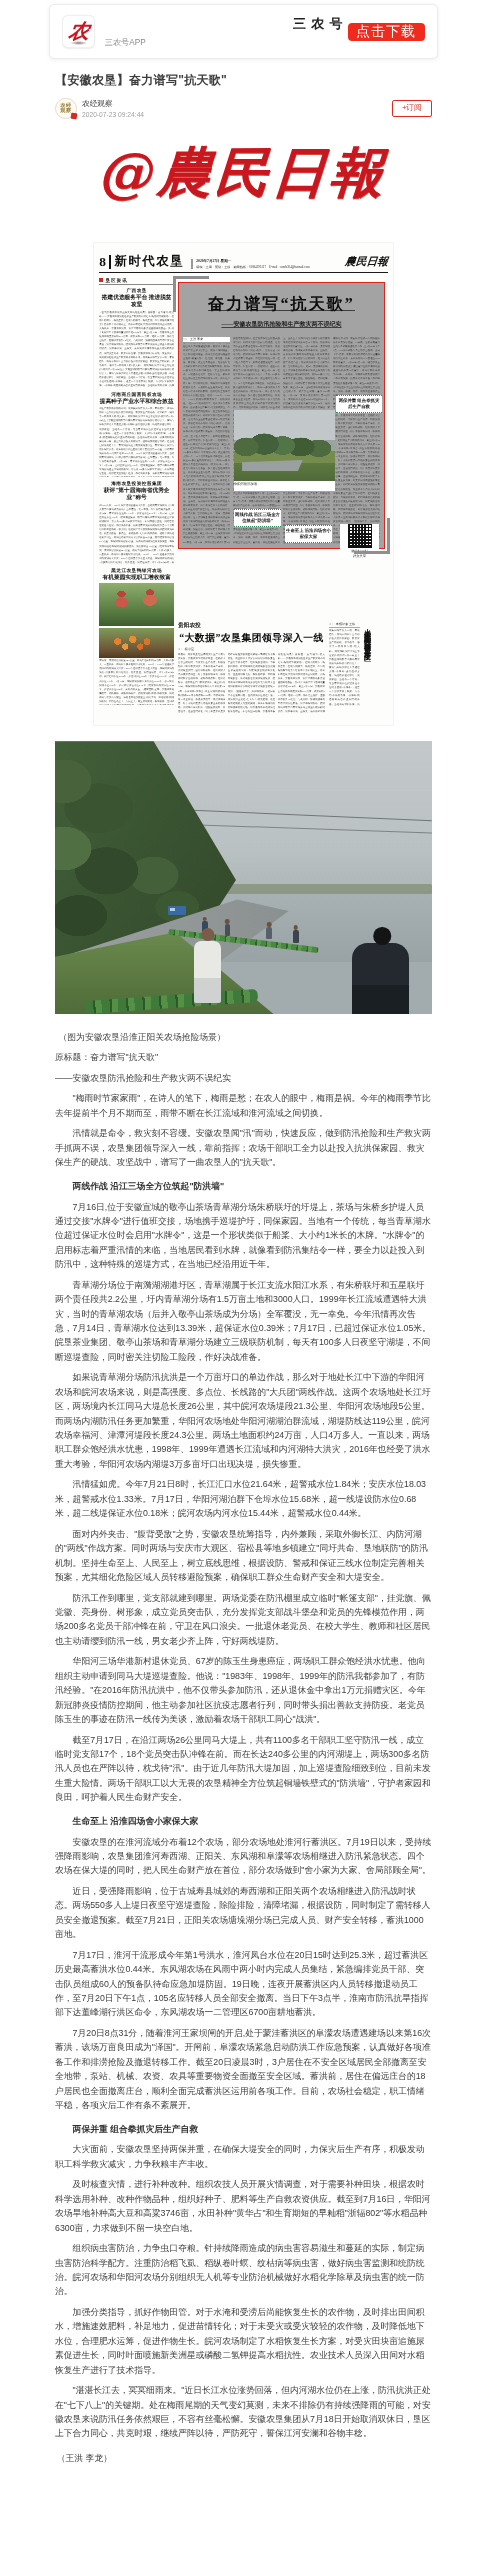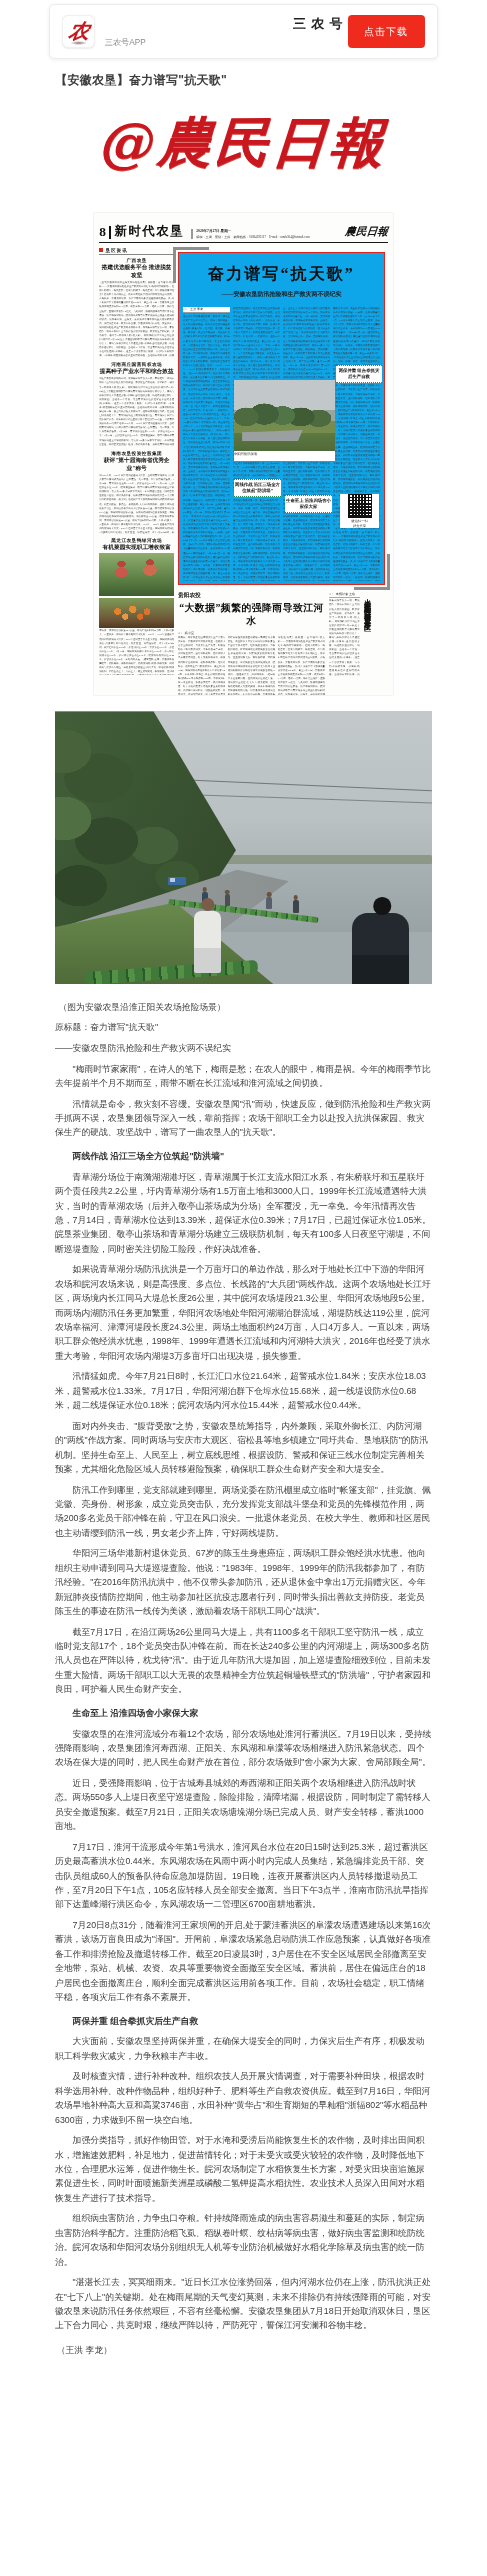--- a/index.html
+++ b/index.html
@@ -15,21 +15,21 @@
   .app-logo { width:33px; height:33px; border-radius:6.2px; border:0.5px solid #f0f0f0;
               background:#fff; box-shadow:0 0.5px 1.5px rgba(0,0,0,.08); position:relative;
               display:flex; align-items:center; justify-content:center; overflow:hidden; }
   .app-logo .glyph { font-size:20.6px; font-weight:bold; color:#c8171e; font-style:italic;
               font-family:"DejaVu Serif", serif; transform:skewX(-8deg); line-height:1; }
   .app-logo::after { content:""; position:absolute; bottom:2.6px; left:50%; width:17.5px; height:3.6px;
               transform:translateX(-50%); background:radial-gradient(closest-side,#5a3b3b,rgba(90,59,59,0)); border-radius:50%; opacity:.7; }
   .app-meta { margin-left:9.3px; flex:1; }
   .app-name { font-size:13px; font-weight:bold; color:#222; letter-spacing:5.2px;text-align:right; }
   .app-sub  { font-size:8.2px; color:#8a8a8a; margin-top:4.1px; }
-  .dl-btn { width:77px; height:33px; background:#ee2b1d; color:#fff; font-size:10px;
+  .dl-btn { width:77px; height:18px; background:#ee2b1d; color:#fff; font-size:14px;
             border:none; border-radius:4.1px; cursor:pointer; letter-spacing:1px; }
 
   
   .art-title { margin:13.4px 6.2px 0; font-size:12px; font-weight:bold; color:#3c3c3c; letter-spacing:0.3px; }
   .author-row { margin:8.2px 6.2px 0; display:flex; align-items:center; }
   .avatar { width:21.6px; height:21.6px; border-radius:50%; border:0.5px solid #e7ddc8; background:#fdfbf6;
             position:relative; display:flex; flex-direction:column; align-items:center; justify-content:center; }
   .avatar span { font-size:5.2px; line-height:5.7px; color:#96772f; font-weight:bold; letter-spacing:0.5px; }
   .avatar::after { content:""; position:absolute; right:-1px; bottom:-0.5px; width:5.7px; height:5.7px;
             background:#d42b1e; border-radius:1px; transform:rotate(8deg); }
@@ -74,22 +74,22 @@
        radial-gradient(7.2px 5.2px at 68% 22%, #b9443c 0 60%, transparent 61%),
        linear-gradient(180deg,#8fae6f,#55783f 70%,#3f5c30); }
   .np-photo2 { height:30px; margin:1.5px 0; background:
        radial-gradient(5.7px 5.7px at 25% 45%, #e2812f 0 60%, transparent 61%),
        radial-gradient(6.2px 6.2px at 45% 38%, #e88b35 0 60%, transparent 61%),
        radial-gradient(5.7px 5.7px at 64% 46%, #db742b 0 60%, transparent 61%),
        radial-gradient(5.2px 5.2px at 35% 62%, #e8983f 0 60%, transparent 61%),
        radial-gradient(5.2px 5.2px at 55% 62%, #d96d28 0 60%, transparent 61%),
        linear-gradient(180deg,#7f9a58,#6c5334 75%,#4e3a22); }
 
-  .np-redbox { position:absolute; left:84px; top:39px; width:207px; height:333px;
-       border:1.5px solid #e2231a; background:#0ea5e9; padding:4.1px 4.1px 3.1px; }
+  .np-redbox { position:absolute; left:84px; top:39px; width:207px; height:267px;
+       border:1.5px solid #e2231a; background:#a3a3a3; padding:4.1px 4.1px 3.1px;text-decoration:underline; }
   .np-redbox::before { content:""; position:absolute; left:-6.2px; top:-6.2px; width:33px; height:33px;
        border-left:3.6px solid #8f8f8f; border-top:3.6px solid #8f8f8f; }
   .np-redbox::after { content:""; position:absolute; right:-6.2px; bottom:-6.2px; width:33px; height:33px;
        border-right:3.6px solid #8f8f8f; border-bottom:3.6px solid #8f8f8f; }
   .np-headline { text-align:center; font-size:16px; font-weight:bold; color:#0d0d0d;
        letter-spacing:2.1px; margin-top:7.2px; font-family:"Liberation Serif", serif; }
   .np-subtitle { text-align:center; font-size:6px; font-weight:bold; color:#1c1c1c; margin:5.2px 0 4.1px; }
   .np-cols { position:absolute; left:4.1px; right:4.1px; top:54px; bottom:3.1px; display:flex; gap:3.1px; }
   .np-cols .np-fill { flex:1; height:100%; }
   .np-ov { position:absolute; background:#fff; }
@@ -200,20 +200,31 @@
       <span class="glyph">农</span>
     </div>
     <div class="app-meta">
       <div class="app-name">三农号</div>
       <div class="app-sub">三农号APP</div>
     </div>
     <button class="dl-btn">点击下载</button>
   </div>
 
   <h1 class="art-title">【安徽农垦】奋力谱写"抗天歌"</h1>
+  <div class="author-row">
+    <div class="avatar">
+      <span>农经</span>
+      <span>观察</span>
+    </div>
+    <div class="author-meta">
+      <div class="author-name">农经观察</div>
+      <div class="author-time">2020-07-23 09:24:44</div>
+    </div>
+    <button class="sub-btn">+订阅</button>
+  </div>
 
   <div class="masthead">
     <div class="mh-text">@農民日報</div>
   </div>
 
   <div class="np">
     <div class="np-header">
       <span class="np-pageno">8</span>
       <span class="np-sep"></span>
       <span class="np-section">新时代农垦</span>
@@ -275,21 +286,21 @@
       <div class="np-ov np-qr">
         <div class="qr"></div>
         <div class="t">微信扫一扫</div>
         <div class="t">好文共享</div>
       </div>
     </div>
 
     <div class="np-bottom">
       <div class="np-bot-left">
         <div class="np-bot-kicker">贵阳农投</div>
-        <div class="np-bot-headline">“大数据”频繁的强降雨导致江河水</div>
+        <div class="np-bot-headline">“大数据”农垦集团领导深入一线</div>
         <div class="np-bot-byline">□□　杨小星</div>
         <div class="np-bot-cols">
           <div class="np-fill">紊展开。两保并重  组合拳抓灾后生产自救大灾面前，安徽农垦坚持两保并重，在确保大堤安全的同时，力保灾后生产有序，积极发动职工科学救灾减灾，力争秋粮丰产丰收。及时核查灾情，进行补种改种。组织农技人员开展灾情调查，对于需要补种田块，根据农时科学选用补种、改种作物品种，组织好种子、肥料等生产自救农资供应。截至到7月16日，华阳河农场旱地补种高大豆和高粱3746亩，水田补种"黄华占"和生育期短的早籼稻"浙辐802"等水稻品种6300亩，力求做到不留一块空白地。加强分类指导，抓好作物田管。对于水淹和受涝后尚能恢复生长的农作物，及时排出田间积水，增施速效肥料，补足地力，促进苗情转化；对于未受灾或受灾较轻的农作物，及时降低地下水位，合理肥水运筹，促进作物生长。皖河农场制定了水稻恢复生长方案，对受灾田块亩追施尿素促进生长，同时叶面喷施新美洲星或磷酸二氢钾提高水稻抗性。农业技术人员深入田间对水稻恢复生产进行了技术指导。组织病虫害防治，力争虫口夺粮。针持续降雨造成的病虫害容易滋生和蔓延的实际，制定病虫害防治科学配方。注重防治稻飞虱、稻纵卷叶螟、纹枯病等病虫害，做好病虫害监测和统防统治。皖河农场和华阳河农场分别组织无人机等专业防治机械做好水稻化学除草及病虫害的统一防治。"湛湛长江去，冥冥细雨来。"近日长江水位涨势回落，但内河湖水位仍在上涨，防汛抗洪正处在"七下八上"的关键期。处在梅雨尾期的天气变幻莫测，未来不排除仍有持续强降雨的可能，对安徽农垦来说防汛任务依然艰巨，不容有丝毫松懈。安徽农垦集团从7月18日开始取消双休日，垦区上下合力同心，共克时艰，继续严阵以待，严防死守，誓保江河安澜和谷物丰稔。（王洪 李龙）（图为安徽农垦沿淮正阳关农场抢险场景）原标题：奋力谱写"抗天歌"——安徽农垦防汛抢险和生产救灾两不误纪实"梅雨时节家家雨"，在诗人的笔下，梅雨是愁；在农人的眼中，梅雨是祸。今年的梅雨季节比去年提前半个月不期而至，雨带不断在长江流域和淮河流域之间切换。入梅以来，安徽农垦沿淮、沿江江南农场多次遭遇强降雨袭击，仅7月上旬长江中下游降雨量就累计近500毫米。截至7月13日，安徽农垦全系统农作物受灾面积21.9万亩，成灾面积19.1万亩，绝收3.7万亩，据不完全统计，直接经济损失1.4亿元。与此同时，频繁的强降雨导致江河水位暴涨，沿江华阳河农场、皖河农场和敬亭山青草湖分场全线进入防汛战时状态，沿淮寿西湖、正阳关、东风湖和阜濛等农场进入防汛紧急状态。汛情就是命令，救灾刻不容缓。安徽农垦闻"汛"而动，快速反应，做到防汛抢险和生产救灾两手抓两不误，农垦集团领导深入一线，靠前指挥；农场干部职工全力以赴投入抗洪保家园、救灾保生产的硬战、攻坚战中，谱写了一曲农垦人的"抗天歌"。两线作战 沿江三场全方位筑起"防洪墙"7月16日,位于安徽宣城的敬亭山茶场青草湖分场朱桥联圩的圩堤上，茶场与朱桥乡护堤人员通过交接"水牌令"进行值班交接，场地携手巡堤护圩，同保家园。当地有一个传统，每当青草湖水位超过保证水位时会启用"水牌令"，这是一个形状类似于船桨、大小约1米长的木牌。"水牌令"的启用标志着严重汛情的来临，当地居民看到水牌，就像看到防汛集结令一样，要全力以赴投入到防汛中，这种特殊的巡堤方式，在当地已经沿用近千年。青草湖分场位于南漪湖湖港圩区，青草湖属于长江支流水阳江水系，有朱桥联圩和五星联圩两个责任段共2.2公里，圩内青草湖分场有1.5万亩土地和3000人口。1999年长江流域遭遇特大洪灾，当时的青草湖农场（后并入敬亭山茶场成为分场）全军覆没，无一幸免。今年汛情再次告急，7月14日，青草湖水位达到13.39米，超保证水位0.39米；7月17日，已超过保证水位1.05米。皖垦茶业集团、敬亭山茶场和青草湖分场建立三级联防机制，每天有100多人日夜坚守湖堤，不间断巡堤查险，同时密关注切险工险段，作好决战准备。如果说青草湖分场防汛抗洪是一个万亩圩口的单边作战，那么对于地处长江中下游的华阳河农场和皖河农场来说，则是高强度、多点位、长线路的"大兵团"两线作战。这两个农场地处长江圩区，两场境内长江同马大堤总长度26公里，其中皖河农场堤段21.3公里、华阳河农场地段5公里。而两场内湖防汛任务更加繁重，华阳河农场地处华阳河湖湖泊群流域，湖堤防线达119公里，皖河农场幸福河、津潭河堤段长度24.3公里。两场土地面积约24万亩，人口4万多人。一直以来，两场职工群众饱经洪水忧患，1998年、1999年遭遇长江流域和内河湖特大洪灾，2016年也经受了洪水重大考验，华阳河农场内湖堤3万多亩圩口出现决堤，损失惨重。汛情猛如虎。今年7月21日8时，长江汇口水位21.64米，超警戒水位1.84米；安庆水位18.03米，超警戒水位1.33米。7月17日，华阳河湖泊群下仓埠水位15.68米，超一线堤设防水位0.68米，超二线堤保证水位0.18米；皖河农场内河水位15.44米，超警戒水位0.44米。面对内外夹击、"腹背受敌"之势，安徽农垦统筹指导，内外兼顾，采取外御长江、内防河湖的"两线"作战方案。同时两场与安庆市大观区、宿松县等地乡镇建立"同圩共命、垦地联防"的防汛机制。坚持生命至上、人民至上，树立底线思维，根据设防、警戒和保证三线水位制定完善相关预案，尤其细化危险区域人员转移避险预案，确保职工群众生命财产安全和大堤安全。防汛工作到哪里，党支部就建到哪里。两场党委在防汛棚里成立临时"帐篷支部"，挂党旗、佩党徽、亮身份、树形象，成立党员突击队，充分发挥党支部战斗堡垒和党员的先锋模范作用，两场200多名党员干部冲锋在前，守卫在风口浪尖。一批退休老党员、在校大学生、教师和社区居民也主动请缨到防汛一线，男女老少齐上阵，守好两线堤防。华阳河三场华港新村退休党员、67岁的陈玉生身患癌症，目前处在二次手术的恢复</div>
           <div class="np-fill">时叶面喷施新美洲星或磷酸二氢钾提高水稻抗性。农业技术人员深入田间对水稻恢复生产进行了技术指导。组织病虫害防治，力争虫口夺粮。针持续降雨造成的病虫害容易滋生和蔓延的实际，制定病虫害防治科学配方。注重防治稻飞虱、稻纵卷叶螟、纹枯病等病虫害，做好病虫害监测和统防统治。皖河农场和华阳河农场分别组织无人机等专业防治机械做好水稻化学除草及病虫害的统一防治。"湛湛长江去，冥冥细雨来。"近日长江水位涨势回落，但内河湖水位仍在上涨，防汛抗洪正处在"七下八上"的关键期。处在梅雨尾期的天气变幻莫测，未来不排除仍有持续强降雨的可能，对安徽农垦来说防汛任务依然艰巨，不容有丝毫松懈。安徽农垦集团从7月18日开始取消双休日，垦区上下合力同心，共克时艰，继续严阵以待，严防死守，誓保江河安澜和谷物丰稔。（王洪 李龙）（图为安徽农垦沿淮正阳关农场抢险场景）原标题：奋力谱写"抗天歌"——安徽农垦防汛抢险和生产救灾两不误纪实"梅雨时节家家雨"，在诗人的笔下，梅雨是愁；在农人的眼中，梅雨是祸。今年的梅雨季节比去年提前半个月不期而至，雨带不断在长江流域和淮河流域之间切换。入梅以来，安徽农垦沿淮、沿江江南农场多次遭遇强降雨袭击，仅7月上旬长江中下游降雨量就累计近500毫米。截至7月13日，安徽农垦全系统农作物受灾面积21.9万亩，成灾面积19.1万亩，绝收3.7万亩，据不完全统计，直接经济损失1.4亿元。与此同时，频繁的强降雨导致江河水位暴涨，沿江华阳河农场、皖河农场和敬亭山青草湖分场全线进入防汛战时状态，沿淮寿西湖、正阳关、东风湖和阜濛等农场进入防汛紧急状态。汛情就是命令，救灾刻不容缓。安徽农垦闻"汛"而动，快速反应，做到防汛抢险和生产救灾两手抓两不误，农垦集团领导深入一线，靠前指挥；农场干部职工全力以赴投入抗洪保家园、救灾保生产的硬战、攻坚战中，谱写了一曲农垦人的"抗天歌"。两线作战 沿江三场全方位筑起"防洪墙"7月16日,位于安徽宣城的敬亭山茶场青草湖分场朱桥联圩的圩堤上，茶场与朱桥乡护堤人员通过交接"水牌令"进行值班交接，场地携手巡堤护圩，同保家园。当地有一个传统，每当青草湖水位超过保证水位时会启用"水牌令"，这是一个形状类似于船桨、大小约1米长的木牌。"水牌令"的启用标志着严重汛情的来临，当地居民看到水牌，就像看到防汛集结令一样，要全力以赴投入到防汛中，这种特殊的巡堤方式，在当地已经沿用近千年。青草湖分场位于南漪湖湖港圩区，青草湖属于长江支流水阳江水系，有朱桥联圩和五星联圩两个责任段共2.2公里，圩内青草湖分场有1.5万亩土地和3000人口。1999年长江流域遭遇特大洪灾，当时的青草湖农场（后并入敬亭山茶场成为分场）全军覆没，无一幸免。今年汛情再次告急，7月14日，青草湖水位达到13.39米，超保证水位0.39米；7月17日，已超过保证水位1.05米。皖垦茶业集团、敬亭山茶场和青草湖分场建立三级联防机制，每天有100多人日夜坚守湖堤，不间断巡堤查险，同时密关注切险工险段，作好决战准备。如果说青草湖分场防汛抗洪是一个万亩圩口的单边作战，那么对于地处长江中下游的华阳河农场和皖河农场来说，则是高强度、多点位、长线路的"大兵团"两线作战。这两个农场地处长江圩区，两场境内长江同马大堤总长度26公里，其中皖河农场堤段21.3公里、华阳河农场地段5公里。而两场内湖防汛任务更加繁重，华阳河农场地处华阳河湖湖泊群流域，湖堤防线达119公里，皖河农场幸福河、津潭河堤段长度24.3公里。两场土地面积约24万亩，人口4万多人。一直以来，两场职工群众饱经洪水忧患，1998年、1999年遭遇长江流域和内河湖特大洪灾，2016年也经受了洪水重大考验，华阳河农场内湖堤3万多亩圩口出现决堤，损失惨重。汛情猛如虎。今年7月21日8时，长江汇口水位21.64米，超警戒水位1.84米；安庆水位18.03米，超警戒水位1.33米。7月17日，华阳河湖泊群下仓埠水位15.68米，超一线堤设防水位0.68米，超二线堤保证水位0.18米；皖河农场内河水位15.44米，超警戒水位0.44米。面对内外夹击、"腹背受敌"之势，安徽农垦统筹指导，内外兼顾，采取外御长江、内防河湖的"两线"作战方案。同时两场与安庆市大观区、宿松县等地乡镇建立"同圩共命、垦地联防"的防汛机制。坚持生命至上、人民至上，树立底线思维，根据设防、警戒和保证三线水位制定完善相关预案，尤其细化危险区域人员转移避险预案，确保职工群众生命财产安全和大堤安全。防汛工作到哪里，党支部就建到哪里。两场党委在防汛棚里成立临时"帐篷支部"，挂党旗、佩党徽、亮身份、树形象，成立党员突击队，充分发挥党支部战斗堡垒和党员的先锋模范作用，两场200多名党员干部冲锋在前，守卫在风口浪尖。一批退休老党员、在校大学生、教师和社区居民也主动请缨到防汛一线，男女老少齐上阵，守好两线堤防。华阳河三场华港新村退休党员、67岁的陈玉生身患癌症，目前处在二次手术的恢复期。他向组织主动申请到同马大堤巡堤查险。他说："1983年、1998年、1999年的防汛我都参加了，有防汛经验。"在2016年防汛抗洪中，他不仅带头参加防汛，还从退休金中拿出1万元捐赠灾区。今年新冠肺炎疫情防控期间，他主动参加社区抗疫志愿者行列，同时带头捐出善款支持防疫。老党员陈玉生的事迹在防汛一线传为美谈，激励着农场干部职工同心"战洪"。党有号召，团有行动，皖河农场团员青年李祥、朱华睿等人组成青年突击队，冲在抗洪抢险一线，在工程人员指导下，果断处理管涌险情，开挖导渗沟，扛包压渗……关键时刻，这些90后体现了"后浪"的勇气担当。截至7月17日，在沿江两场26公里同马大堤上，共有1100多名干部职工坚守防汛一线，成立临时党支部17个，18个党员突击队冲锋在前。而在长达240多公里的内河湖堤上，两场300多名防汛</div>
           <div class="np-fill">场抢险场景）原标题：奋力谱写"抗天歌"——安徽农垦防汛抢险和生产救灾两不误纪实"梅雨时节家家雨"，在诗人的笔下，梅雨是愁；在农人的眼中，梅雨是祸。今年的梅雨季节比去年提前半个月不期而至，雨带不断在长江流域和淮河流域之间切换。入梅以来，安徽农垦沿淮、沿江江南农场多次遭遇强降雨袭击，仅7月上旬长江中下游降雨量就累计近500毫米。截至7月13日，安徽农垦全系统农作物受灾面积21.9万亩，成灾面积19.1万亩，绝收3.7万亩，据不完全统计，直接经济损失1.4亿元。与此同时，频繁的强降雨导致江河水位暴涨，沿江华阳河农场、皖河农场和敬亭山青草湖分场全线进入防汛战时状态，沿淮寿西湖、正阳关、东风湖和阜濛等农场进入防汛紧急状态。汛情就是命令，救灾刻不容缓。安徽农垦闻"汛"而动，快速反应，做到防汛抢险和生产救灾两手抓两不误，农垦集团领导深入一线，靠前指挥；农场干部职工全力以赴投入抗洪保家园、救灾保生产的硬战、攻坚战中，谱写了一曲农垦人的"抗天歌"。两线作战 沿江三场全方位筑起"防洪墙"7月16日,位于安徽宣城的敬亭山茶场青草湖分场朱桥联圩的圩堤上，茶场与朱桥乡护堤人员通过交接"水牌令"进行值班交接，场地携手巡堤护圩，同保家园。当地有一个传统，每当青草湖水位超过保证水位时会启用"水牌令"，这是一个形状类似于船桨、大小约1米长的木牌。"水牌令"的启用标志着严重汛情的来临，当地居民看到水牌，就像看到防汛集结令一样，要全力以赴投入到防汛中，这种特殊的巡堤方式，在当地已经沿用近千年。青草湖分场位于南漪湖湖港圩区，青草湖属于长江支流水阳江水系，有朱桥联圩和五星联圩两个责任段共2.2公里，圩内青草湖分场有1.5万亩土地和3000人口。1999年长江流域遭遇特大洪灾，当时的青草湖农场（后并入敬亭山茶场成为分场）全军覆没，无一幸免。今年汛情再次告急，7月14日，青草湖水位达到13.39米，超保证水位0.39米；7月17日，已超过保证水位1.05米。皖垦茶业集团、敬亭山茶场和青草湖分场建立三级联防机制，每天有100多人日夜坚守湖堤，不间断巡堤查险，同时密关注切险工险段，作好决战准备。如果说青草湖分场防汛抗洪是一个万亩圩口的单边作战，那么对于地处长江中下游的华阳河农场和皖河农场来说，则是高强度、多点位、长线路的"大兵团"两线作战。这两个农场地处长江圩区，两场境内长江同马大堤总长度26公里，其中皖河农场堤段21.3公里、华阳河农场地段5公里。而两场内湖防汛任务更加繁重，华阳河农场地处华阳河湖湖泊群流域，湖堤防线达119公里，皖河农场幸福河、津潭河堤段长度24.3公里。两场土地面积约24万亩，人口4万多人。一直以来，两场职工群众饱经洪水忧患，1998年、1999年遭遇长江流域和内河湖特大洪灾，2016年也经受了洪水重大考验，华阳河农场内湖堤3万多亩圩口出现决堤，损失惨重。汛情猛如虎。今年7月21日8时，长江汇口水位21.64米，超警戒水位1.84米；安庆水位18.03米，超警戒水位1.33米。7月17日，华阳河湖泊群下仓埠水位15.68米，超一线堤设防水位0.68米，超二线堤保证水位0.18米；皖河农场内河水位15.44米，超警戒水位0.44米。面对内外夹击、"腹背受敌"之势，安徽农垦统筹指导，内外兼顾，采取外御长江、内防河湖的"两线"作战方案。同时两场与安庆市大观区、宿松县等地乡镇建立"同圩共命、垦地联防"的防汛机制。坚持生命至上、人民至上，树立底线思维，根据设防、警戒和保证三线水位制定完善相关预案，尤其细化危险区域人员转移避险预案，确保职工群众生命财产安全和大堤安全。防汛工作到哪里，党支部就建到哪里。两场党委在防汛棚里成立临时"帐篷支部"，挂党旗、佩党徽、亮身份、树形象，成立党员突击队，充分发挥党支部战斗堡垒和党员的先锋模范作用，两场200多名党员干部冲锋在前，守卫在风口浪尖。一批退休老党员、在校大学生、教师和社区居民也主动请缨到防汛一线，男女老少齐上阵，守好两线堤防。华阳河三场华港新村退休党员、67岁的陈玉生身患癌症，目前处在二次手术的恢复期。他向组织主动申请到同马大堤巡堤查险。他说："1983年、1998年、1999年的防汛我都参加了，有防汛经验。"在2016年防汛抗洪中，他不仅带头参加防汛，还从退休金中拿出1万元捐赠灾区。今年新冠肺炎疫情防控期间，他主动参加社区抗疫志愿者行列，同时带头捐出善款支持防疫。老党员陈玉生的事迹在防汛一线传为美谈，激励着农场干部职工同心"战洪"。党有号召，团有行动，皖河农场团员青年李祥、朱华睿等人组成青年突击队，冲在抗洪抢险一线，在工程人员指导下，果断处理管涌险情，开挖导渗沟，扛包压渗……关键时刻，这些90后体现了"后浪"的勇气担当。截至7月17日，在沿江两场26公里同马大堤上，共有1100多名干部职工坚守防汛一线，成立临时党支部17个，18个党员突击队冲锋在前。而在长达240多公里的内河湖堤上，两场300多名防汛人员也在严阵以待，枕戈待"汛"。由于近几年防汛大堤加固，加上巡堤查险细致到位，目前未发生重大险情。两场干部职工以大无畏的农垦精神全方位筑起铜墙铁壁式的"防洪墙"，守护者家园和良田，呵护着人民生命财产安全。生命至上 沿淮四场舍小家保大家安徽农垦的在淮河流域分布着12个农场，部分农场地处淮河行蓄洪区。7月19日以来，受持续强降雨影响，农垦集团淮河寿西湖、正阳关、东风湖和阜濛等农场相继进入防汛紧急状态。四个农场在保大堤的同时，把人民生命财产放在首位，部分农场做到"舍小家为大家、舍局部顾全局"。近日，受强降雨影响，位于古城寿县城郊的寿西湖和正阳关两个农场相继进入防汛战时状态。两场550多人上堤日夜坚守巡堤查险，除险排险，清障堵漏，加固堤坝，同时制定了需转移人员安全撤退预案。截至7月21日，正阳关农场塘垛湖分场已完成人</div>
         </div>
       </div>
       <div class="np-bot-right">
         <div class="np-rb-byline">□□　本报记者 王蕴</div>
         <div class="np-fill">垦集团领导深入一线，靠前指挥；农场干部职工全力以赴投入抗洪保家园、救灾保生产的硬战、攻坚战中，谱写了一曲农垦人的"抗天歌"。两线作战 沿江三场全方位筑起"防洪墙"7月16日,位于安徽宣城的敬亭山茶场青草湖分场朱桥联圩的圩堤上，茶场与朱桥乡护堤人员通过交接"水牌令"进行值班交接，场地携手巡堤护圩，同保家园。当地有一个传统，每当青草湖水位超过保证水位时会启用"水牌令"，这是一个形状类似于船桨、大小约1米长的木牌。"水牌令"的启用标志着严重汛情的来临，当地居民看到水牌，就像看到防汛集结令一样，要全力以赴投入到防汛中，这种特殊的巡堤方式，在当地已经沿用近千年。青草湖分场位于南漪湖湖港圩区，青草湖属于长江支流水阳江水系，有朱桥联圩和五星联圩两个责任段共2.2公里，圩内青草湖分场有1.5万亩土地和3000人口。1999年长江流域遭遇特大洪灾，当时的青草湖农场（后并入敬亭山茶场成为分场）全军覆没，无一幸免。今年汛情再次告急，7月14日，青草湖水位达到13.39米，超保证水位0.39米；7月17日，已超过保证水位1.05米。皖垦茶业集团、敬亭山茶场和青草湖分场建立三级联防机制，每天有100多人日夜坚守湖堤，不间断巡堤查险，同时密关注切险工险段，作好决战准备。如果说青草湖分场防汛抗洪是一个万亩圩口的单边作战，那么对于地处长江中下游的华阳河农场和皖河农场来说，则是高强度、多点位、长线路的"大兵团"两线作战。这两个农场地处长江圩区，两场境内长江同马大堤总长度26公里，其中皖河农场堤段21.3公里、华阳河农场地段5公里。而两场内湖防汛任务更加繁重，华阳河农场地处华阳河湖湖泊群流域，湖堤防线达119公里，皖河农场幸福河、津潭河堤段长度24.3公里。两场土地面积约24万亩，人口4万多人。一直以来，两场职工群众饱经洪水忧患，1998年、1999年遭遇长江流域和内河湖特大洪灾，2016年也经受了洪水重大考验，华阳河农场内湖堤3万多亩圩口出现决堤，损失惨重。汛情猛如虎。今年7月21日8时，长江汇口水位21.64米，超警戒水位1.84米；安庆水位18.03米，超警戒水位1.33米。7月17日，华阳河湖泊群下仓埠水位15.68米，超一线堤设防水位0.68米，超二线堤保证水位0.18米；皖河农场内河水位15.44米，超警戒水位0.44米。面对内外夹击、"腹背受敌"之势，安徽农垦统筹指导，内外兼顾，采取外御长江、内防河湖的"两线"作战方案。同时两场与安庆市大观区、宿松县等地乡镇建立"同圩共命、垦地联防"的防汛机制。坚持生命至上、人民至上，树立底线思维，根据设防、警戒和保证三线水位制定完善相关预案，尤其细化危险区域人员转移避险预案，确保职工群众生命财产安全和大堤安全。防汛工作到哪里，党支部就建到哪里。两场党委在防汛棚里成立临时"帐篷支部"，挂党旗、佩党徽、亮身份、树形象，成立党员突击队，充分发挥党支部战斗堡垒和党员的先锋模范作用，两场200多名党员干部冲锋在前，守卫在风口浪尖。一批退休老党员、在校大学生、教师和社区居民也主动请缨到防汛一线，男女老少齐上阵，守好两线堤防。华阳河三场华港新村退休党员、67岁的陈玉生身患癌症，目前处在二次手术的恢复期。他向组织主动申请到同马大堤巡堤查险。他说："1983年、1998年、1999年的防汛我都参加了，有防汛经验。"在2016年防汛抗洪中，他不仅带头参加防汛，还从退休金中拿出1万元捐赠灾区。今年新冠肺炎疫情防控期间，他主动参加社区抗疫志愿者行列，同时带头捐出善款支持防疫。老党员陈玉生的事迹在防汛一线传为美谈，激励着农场干部职工同心"战洪"。党有号召，团有行动，皖河农场团员青年李祥、朱华睿等人组成青年突击队，冲在抗洪抢险一线，在工程人员指导下，果断处理管涌险情，开挖导渗沟，扛包压渗……关键时刻，这些90后体现了"后浪"的勇气担当。截至7月17日，在沿江两场26公里同马大堤上，共有1100多名干部职工坚守防汛一线，成立临时党支部17个，18个党员突击队冲锋在前。而在长达240多公里的内河湖堤上，两场300多名防汛人员也在严阵以待，枕戈待"汛"。由于近几年防汛大堤加固，加上巡堤查险细致到位，目前未发生重大险情。两场干部职工以大无畏的农垦精神全方位筑起铜墙铁壁式的"防洪墙"，守护者家园和良田，呵护着人民生命财产安全。生命至上 沿淮四场舍小家保大家安徽农垦的在淮河流域分布着12个农场，部分农场地处淮河行蓄洪区。7月19日以来，受持续强降雨影响，农垦集团淮河寿西湖、正阳关、东风湖和阜濛等农场相继进入防汛紧急状态。四个农场在保大堤的同时，把人民生命财产放在首位，部分农场做到"舍小家为大家、舍局部顾全局"。近日，受强降雨影响，位于古城寿县城郊的寿西湖和正阳关两个农场相继进入防汛战时状态。两场550多人上堤日夜坚守巡堤查险，除险排险，清障堵漏，加固堤坝，同时制定了需转移人员安全撤退预案。截至7月21日，正阳关农场塘垛湖分场已完成人员、财产安全转移，蓄洪1000亩地。7月17日，淮河干流形成今年第1号洪水，淮河凤台水位在20日15时达到25.3米，超过蓄洪区历史最高蓄洪水位0.44米。东风湖农场在风雨中两小时内完成人员集结，紧急编排党员干部、突击队员组成60人的预备队待命应急加堤防固。19日晚，连夜开展蓄洪区内人员转移撤退动员工作，至7月20日下午1点，105名应转移人员全部安全撤离。当日下午3点半，淮南市防汛抗旱指挥部下达董峰湖行洪区命令，东风湖农场一二管理区6700亩耕地蓄洪。7月20日8点31分，随着淮河王家坝闸的开启,处于蒙洼蓄洪区的阜濛农场遭遇建场以来第16次蓄洪，该场万亩良田成为"泽国"。开闸前，阜濛农场紧急启动防洪工作应急预案，认真做好各项准备工作和排涝抢险及撤退转移工作。截至20日凌晨3时，3户居住在不安全区域居民全部撤</div>
@@ -317,35 +328,36 @@
     <div class="ph-man-dark"></div>
   </div>
 
   <div class="art" id="article-body">
       <p class="caption">（图为安徽农垦沿淮正阳关农场抢险场景）</p>
       <p class="plain">原标题：奋力谱写"抗天歌"</p>
       <p class="plain">——安徽农垦防汛抢险和生产救灾两不误纪实</p>
       <p class="p">"梅雨时节家家雨"，在诗人的笔下，梅雨是愁；在农人的眼中，梅雨是祸。今年的梅雨季节比去年提前半个月不期而至，雨带不断在长江流域和淮河流域之间切换。</p>
       <p class="p">汛情就是命令，救灾刻不容缓。安徽农垦闻"汛"而动，快速反应，做到防汛抢险和生产救灾两手抓两不误，农垦集团领导深入一线，靠前指挥；农场干部职工全力以赴投入抗洪保家园、救灾保生产的硬战、攻坚战中，谱写了一曲农垦人的"抗天歌"。</p>
       <p class="h">两线作战 沿江三场全方位筑起"防洪墙"</p>
+      <p class="p">7月16日,位于安徽宣城的敬亭山茶场青草湖分场朱桥联圩的圩堤上，茶场与朱桥乡护堤人员通过交接"水牌令"进行值班交接，场地携手巡堤护圩，同保家园。当地有一个传统，每当青草湖水位超过保证水位时会启用"水牌令"，这是一个形状类似于船桨、大小约1米长的木牌。"水牌令"的启用标志着严重汛情的来临，当地居民看到水牌，就像看到防汛集结令一样，要全力以赴投入到防汛中，这种特殊的巡堤方式，在当地已经沿用近千年。</p>
       <p class="p">青草湖分场位于南漪湖湖港圩区，青草湖属于长江支流水阳江水系，有朱桥联圩和五星联圩两个责任段共2.2公里，圩内青草湖分场有1.5万亩土地和3000人口。1999年长江流域遭遇特大洪灾，当时的青草湖农场（后并入敬亭山茶场成为分场）全军覆没，无一幸免。今年汛情再次告急，7月14日，青草湖水位达到13.39米，超保证水位0.39米；7月17日，已超过保证水位1.05米。皖垦茶业集团、敬亭山茶场和青草湖分场建立三级联防机制，每天有100多人日夜坚守湖堤，不间断巡堤查险，同时密关注切险工险段，作好决战准备。</p>
       <p class="p">如果说青草湖分场防汛抗洪是一个万亩圩口的单边作战，那么对于地处长江中下游的华阳河农场和皖河农场来说，则是高强度、多点位、长线路的"大兵团"两线作战。这两个农场地处长江圩区，两场境内长江同马大堤总长度26公里，其中皖河农场堤段21.3公里、华阳河农场地段5公里。而两场内湖防汛任务更加繁重，华阳河农场地处华阳河湖湖泊群流域，湖堤防线达119公里，皖河农场幸福河、津潭河堤段长度24.3公里。两场土地面积约24万亩，人口4万多人。一直以来，两场职工群众饱经洪水忧患，1998年、1999年遭遇长江流域和内河湖特大洪灾，2016年也经受了洪水重大考验，华阳河农场内湖堤3万多亩圩口出现决堤，损失惨重。</p>
       <p class="p">汛情猛如虎。今年7月21日8时，长江汇口水位21.64米，超警戒水位1.84米；安庆水位18.03米，超警戒水位1.33米。7月17日，华阳河湖泊群下仓埠水位15.68米，超一线堤设防水位0.68米，超二线堤保证水位0.18米；皖河农场内河水位15.44米，超警戒水位0.44米。</p>
       <p class="p">面对内外夹击、"腹背受敌"之势，安徽农垦统筹指导，内外兼顾，采取外御长江、内防河湖的"两线"作战方案。同时两场与安庆市大观区、宿松县等地乡镇建立"同圩共命、垦地联防"的防汛机制。坚持生命至上、人民至上，树立底线思维，根据设防、警戒和保证三线水位制定完善相关预案，尤其细化危险区域人员转移避险预案，确保职工群众生命财产安全和大堤安全。</p>
       <p class="p">防汛工作到哪里，党支部就建到哪里。两场党委在防汛棚里成立临时"帐篷支部"，挂党旗、佩党徽、亮身份、树形象，成立党员突击队，充分发挥党支部战斗堡垒和党员的先锋模范作用，两场200多名党员干部冲锋在前，守卫在风口浪尖。一批退休老党员、在校大学生、教师和社区居民也主动请缨到防汛一线，男女老少齐上阵，守好两线堤防。</p>
       <p class="p">华阳河三场华港新村退休党员、67岁的陈玉生身患癌症，两场职工群众饱经洪水忧患。他向组织主动申请到同马大堤巡堤查险。他说："1983年、1998年、1999年的防汛我都参加了，有防汛经验。"在2016年防汛抗洪中，他不仅带头参加防汛，还从退休金中拿出1万元捐赠灾区。今年新冠肺炎疫情防控期间，他主动参加社区抗疫志愿者行列，同时带头捐出善款支持防疫。老党员陈玉生的事迹在防汛一线传为美谈，激励着农场干部职工同心"战洪"。</p>
       <p class="p">截至7月17日，在沿江两场26公里同马大堤上，共有1100多名干部职工坚守防汛一线，成立临时党支部17个，18个党员突击队冲锋在前。而在长达240多公里的内河湖堤上，两场300多名防汛人员也在严阵以待，枕戈待"汛"。由于近几年防汛大堤加固，加上巡堤查险细致到位，目前未发生重大险情。两场干部职工以大无畏的农垦精神全方位筑起铜墙铁壁式的"防洪墙"，守护者家园和良田，呵护着人民生命财产安全。</p>
       <p class="h">生命至上 沿淮四场舍小家保大家</p>
       <p class="p">安徽农垦的在淮河流域分布着12个农场，部分农场地处淮河行蓄洪区。7月19日以来，受持续强降雨影响，农垦集团淮河寿西湖、正阳关、东风湖和阜濛等农场相继进入防汛紧急状态。四个农场在保大堤的同时，把人民生命财产放在首位，部分农场做到"舍小家为大家、舍局部顾全局"。</p>
       <p class="p">近日，受强降雨影响，位于古城寿县城郊的寿西湖和正阳关两个农场相继进入防汛战时状态。两场550多人上堤日夜坚守巡堤查险，除险排险，清障堵漏，根据设防，同时制定了需转移人员安全撤退预案。截至7月21日，正阳关农场塘垛湖分场已完成人员、财产安全转移，蓄洪1000亩地。</p>
       <p class="p">7月17日，淮河干流形成今年第1号洪水，淮河凤台水位在20日15时达到25.3米，超过蓄洪区历史最高蓄洪水位0.44米。东风湖农场在风雨中两小时内完成人员集结，紧急编排党员干部、突击队员组成60人的预备队待命应急加堤防固。19日晚，连夜开展蓄洪区内人员转移撤退动员工作，至7月20日下午1点，105名应转移人员全部安全撤离。当日下午3点半，淮南市防汛抗旱指挥部下达董峰湖行洪区命令，东风湖农场一二管理区6700亩耕地蓄洪。</p>
       <p class="p">7月20日8点31分，随着淮河王家坝闸的开启,处于蒙洼蓄洪区的阜濛农场遭遇建场以来第16次蓄洪，该场万亩良田成为"泽国"。开闸前，阜濛农场紧急启动防洪工作应急预案，认真做好各项准备工作和排涝抢险及撤退转移工作。截至20日凌晨3时，3户居住在不安全区域居民全部撤离至安全地带，泵站、机械、农资、农具等重要物资全面撤至安全区域。蓄洪前，居住在偏远庄台的18户居民也全面撤离庄台，顺利全面完成蓄洪区运用前各项工作。目前，农场社会稳定，职工情绪平稳，各项灾后工作有条不紊展开。</p>
       <p class="h">两保并重  组合拳抓灾后生产自救</p>
       <p class="p">大灾面前，安徽农垦坚持两保并重，在确保大堤安全的同时，力保灾后生产有序，积极发动职工科学救灾减灾，力争秋粮丰产丰收。</p>
       <p class="p">及时核查灾情，进行补种改种。组织农技人员开展灾情调查，对于需要补种田块，根据农时科学选用补种、改种作物品种，组织好种子、肥料等生产自救农资供应。截至到7月16日，华阳河农场旱地补种高大豆和高粱3746亩，水田补种"黄华占"和生育期短的早籼稻"浙辐802"等水稻品种6300亩，力求做到不留一块空白地。</p>
+      <p class="p">组织病虫害防治，力争虫口夺粮。针持续降雨造成的病虫害容易滋生和蔓延的实际，制定病虫害防治科学配方。注重防治稻飞虱、稻纵卷叶螟、纹枯病等病虫害，做好病虫害监测和统防统治。皖河农场和华阳河农场分别组织无人机等专业防治机械做好水稻化学除草及病虫害的统一防治。</p>
       <p class="p">加强分类指导，抓好作物田管。对于水淹和受涝后尚能恢复生长的农作物，及时排出田间积水，增施速效肥料，补足地力，促进苗情转化；对于未受灾或受灾较轻的农作物，及时降低地下水位，合理肥水运筹，促进作物生长。皖河农场制定了水稻恢复生长方案，对受灾田块亩追施尿素促进生长，同时叶面喷施新美洲星或磷酸二氢钾提高水稻抗性。农业技术人员深入田间对水稻恢复生产进行了技术指导。</p>
-      <p class="p">组织病虫害防治，力争虫口夺粮。针持续降雨造成的病虫害容易滋生和蔓延的实际，制定病虫害防治科学配方。注重防治稻飞虱、稻纵卷叶螟、纹枯病等病虫害，做好病虫害监测和统防统治。皖河农场和华阳河农场分别组织无人机等专业防治机械做好水稻化学除草及病虫害的统一防治。</p>
       <p class="p">"湛湛长江去，冥冥细雨来。"近日长江水位涨势回落，但内河湖水位仍在上涨，防汛抗洪正处在"七下八上"的关键期。处在梅雨尾期的天气变幻莫测，未来不排除仍有持续强降雨的可能，对安徽农垦来说防汛任务依然艰巨，不容有丝毫松懈。安徽农垦集团从7月18日开始取消双休日，垦区上下合力同心，共克时艰，继续严阵以待，严防死守，誓保江河安澜和谷物丰稔。</p>
       <p class="sig">（王洪 李龙）</p>
     </div>
 
 </div>
 
 
 </body></html>

